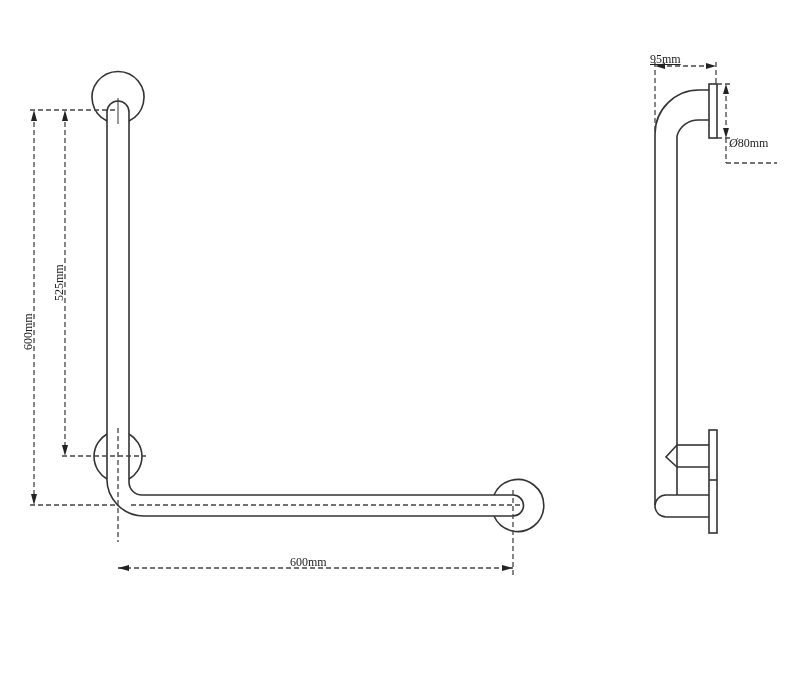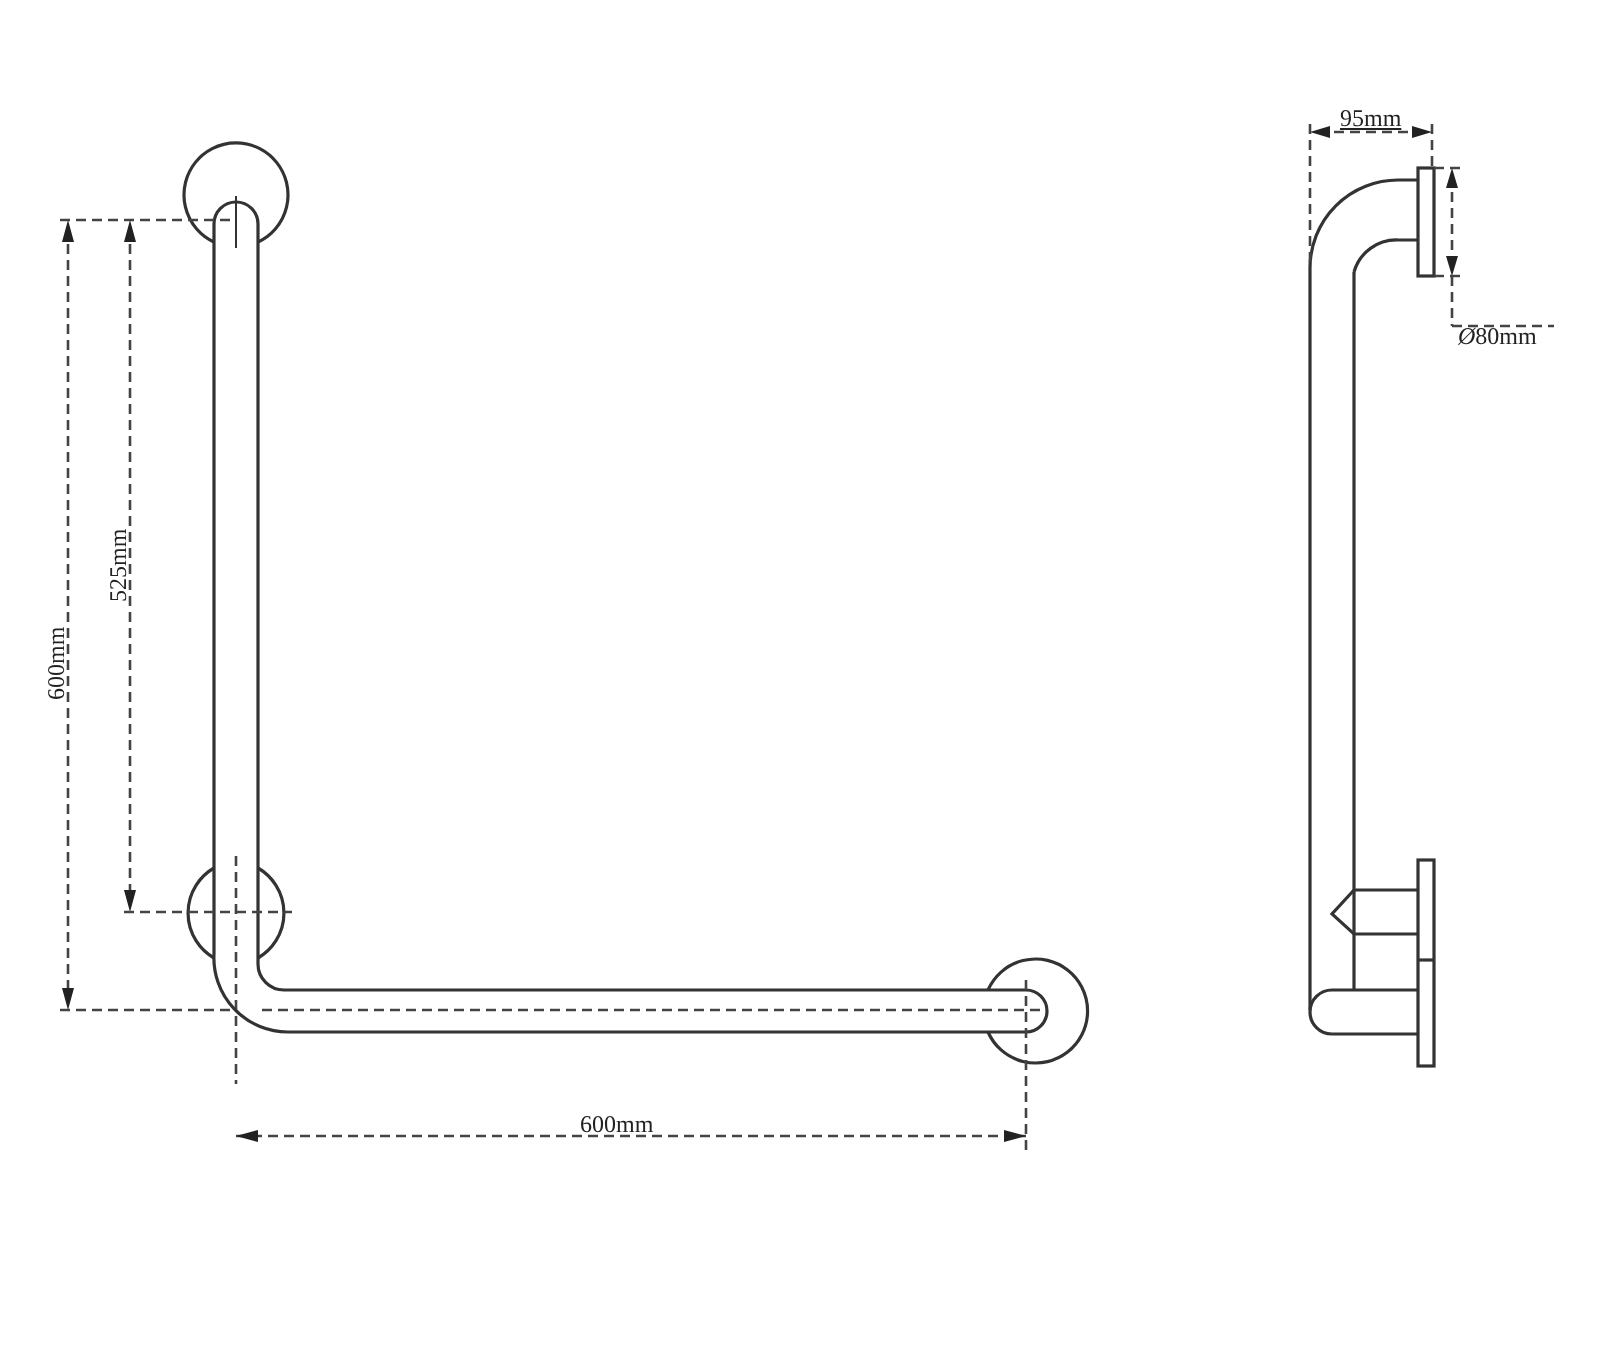--- a/index.html
+++ b/index.html
@@ -101,16 +101,16 @@
       <polygon class="arrow" points="726,138 723,128 729,128"></polygon>
       <line class="dash" x1="726" y1="138" x2="726" y2="163"></line>
       <line class="dash" x1="726" y1="163" x2="777" y2="163"></line>
     </g>
   </g>
 </svg>
 
 <div class="label vertical" style="left:22px; top:350px;">600mm</div>
 <div class="label vertical" style="left:53px; top:301px;">525mm</div>
 <div class="label" style="left:290px; top:556px;">600mm</div>
-<div class="label" style="left:670px; top:53px;text-decoration:underline;">95mm</div>
-<div class="label" style="left:729px; top:162px;">
+<div class="label" style="left:650px; top:53px;text-decoration:underline;">95mm</div>
+<div class="label" style="left:729px; top:137px;">
   <span style="font-style:italic;">Ø</span><span>80mm</span>
 </div>
 
 </body></html>

